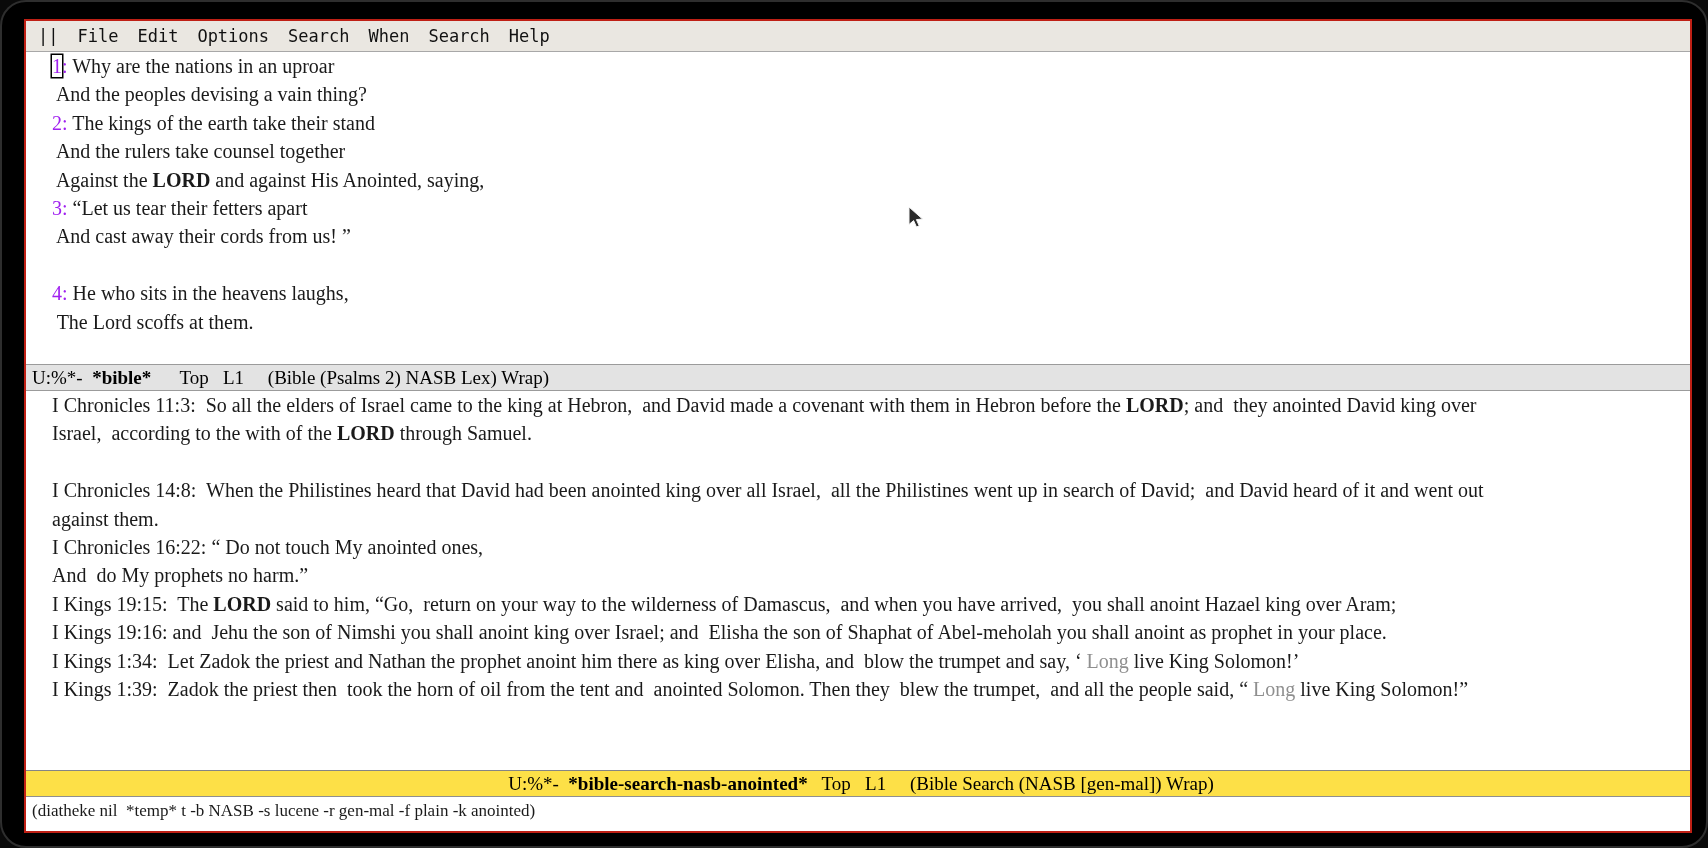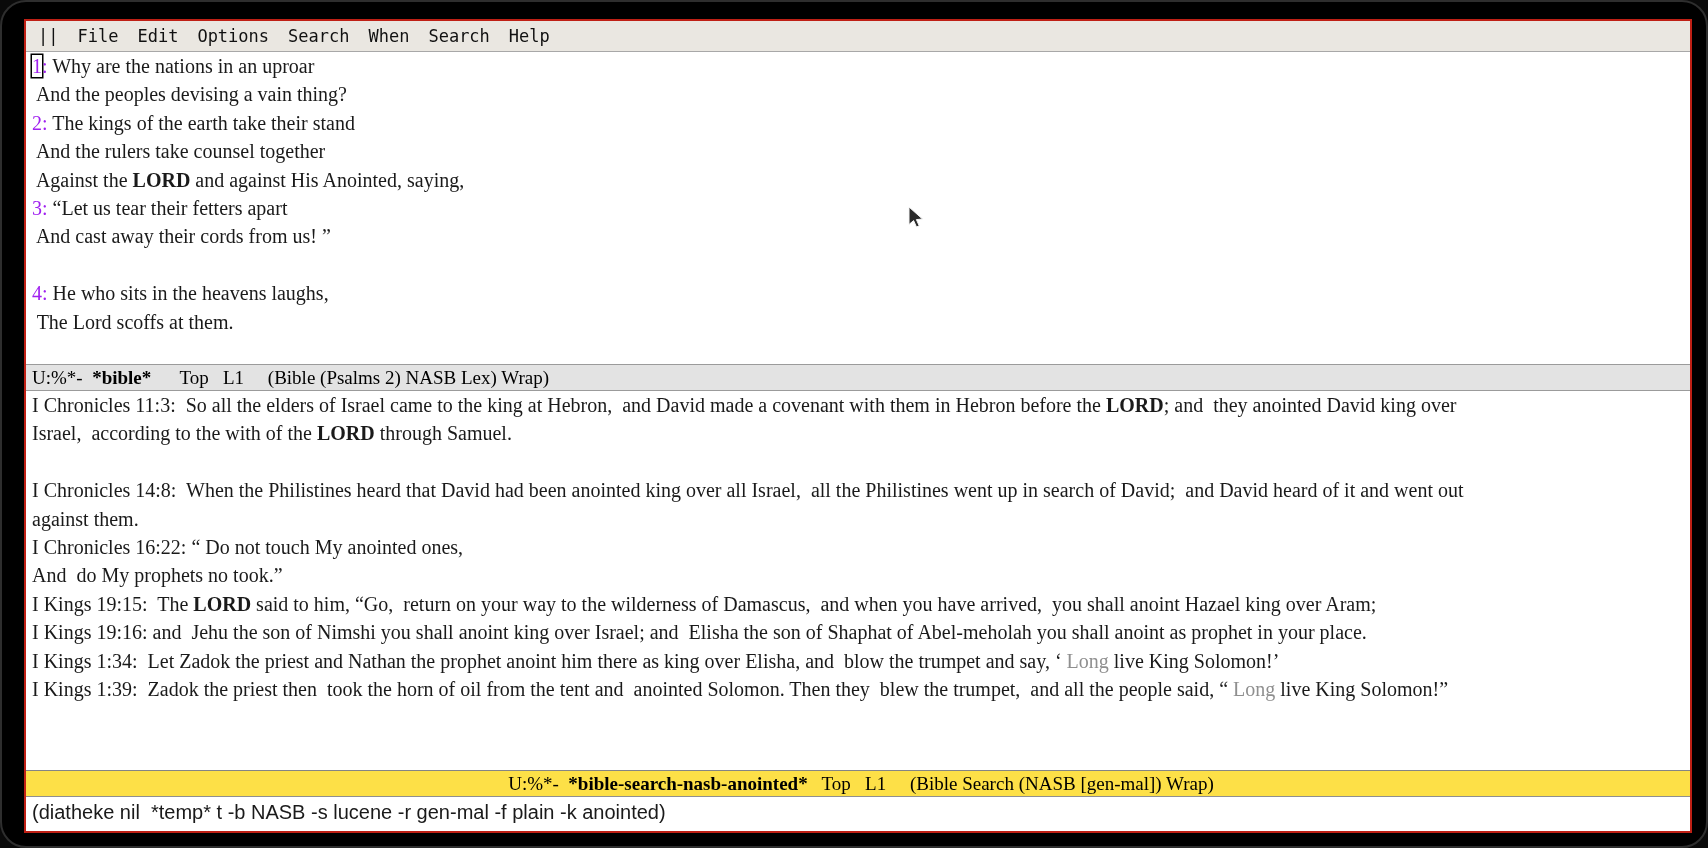--- a/index.html
+++ b/index.html
@@ -11,40 +11,40 @@
     display:flex;flex-direction:column;overflow:hidden;
   }
   .menubar{
     height:30px;flex:none;background:#eae7e1;border-bottom:1px solid #a8a8a8;
     font-family:"DejaVu Sans Mono",monospace;font-size:17px;color:#111;
     display:flex;align-items:center;padding-left:12px;
   }
   .menu-item{margin-right:19px;white-space:pre;cursor:default;}
   .buffer{
     background:#fff;font-family:"Liberation Serif","DejaVu Serif",serif;
-    font-size:20px;color:#1a1a1a;padding-left:6px;overflow:hidden;flex:none;
+    font-size:20px;color:#1a1a1a;padding-left:6px;overflow:hidden;flex:none;margin-left:20px;
   }
   .buffer .line{height:28.4px;line-height:28.4px;white-space:pre;}
   .seg-bold{font-weight:700;text-align:right;}
   .seg-verse{color:#a020f0;}
   .seg-gray{color:#8f8f8f;}
   .cursor-hollow{box-shadow:0 0 0 1.5px #000;}
   .buffer-psalms{height:312px;}
   .buffer-search{height:379px;}
   .modeline{
     flex:none;height:27px;line-height:25px;white-space:pre;overflow:hidden;
     font-family:"Liberation Serif","DejaVu Serif",serif;font-size:19px;color:#000;
     padding-left:6px;box-sizing:border-box;
   }
   .modeline-inactive{background:#e3e3e3;border-top:1px solid #9b9b9b;border-bottom:1px solid #9b9b9b;}
   .modeline-active{background:#fde047;border-top:1px solid #858585;border-bottom:1px solid #8f8f8f;text-align:center;}
   .ml-name{font-weight:700;}
   .echo-area{
-    flex:1;background:#fff;font-family:Liberation Sans, sans-serif;
-    font-size:20px;color:#1a1a1a;padding:4px 0 0 6px;white-space:pre;
+    flex:1;background:#fff;font-family:Liberation Serif, serif;
+    font-size:17px;color:#1a1a1a;padding:4px 0 0 6px;white-space:pre;
   }
   .mouse-pointer{position:absolute;left:903px;top:203px;width:24px;height:24px;pointer-events:none;}
 </style>
 </head>
 <body>
 
 <div class="screen">
   <div class="frame">
 
     <div class="menubar">
@@ -73,21 +73,21 @@
 
     <div class="modeline modeline-inactive"><span>U:%*-  </span><span class="ml-name">*bible*</span><span>      Top   L1     (Bible (Psalms 2) NASB Lex) Wrap)</span></div>
 
     <div class="buffer buffer-search">
         <div class="line"><span>I Chronicles 11:3:  So all the elders of Israel came to the king at Hebron,  and David made a covenant with them in Hebron before the </span><span class="seg-bold">LORD</span><span>; and  they anointed David king over</span></div>
         <div class="line"><span>Israel,  according to the with of the </span><span class="seg-bold">LORD</span><span> through Samuel.</span></div>
         <div class="line"> </div>
         <div class="line"><span>I Chronicles 14:8:  When the Philistines heard that David had been anointed king over all Israel,  all the Philistines went up in search of David;  and David heard of it and went out</span></div>
         <div class="line"><span>against them.</span></div>
         <div class="line"><span>I Chronicles 16:22: “ Do not touch My anointed ones,</span></div>
-        <div class="line"><span>And  do My prophets no took.”</span></div>
+        <div class="line"><span>And  do My prophets no harm.”</span></div>
         <div class="line"><span>I Kings 19:15:  The </span><span class="seg-bold">LORD</span><span> said to him, “Go,  return on your way to the wilderness of Damascus,  and when you have arrived,  you shall anoint Hazael king over Aram;</span></div>
         <div class="line"><span>I Kings 19:16: and  Jehu the son of Nimshi you shall anoint king over Israel; and  Elisha the son of Shaphat of Abel-meholah you shall anoint as prophet in your place.</span></div>
         <div class="line"><span>I Kings 1:34:  Let Zadok the priest and Nathan the prophet anoint him there as king over Elisha, and  blow the trumpet and say, ‘ </span><span class="seg-gray">Long</span><span> live King Solomon!’</span></div>
         <div class="line"><span>I Kings 1:39:  Zadok the priest then  took the horn of oil from the tent and  anointed Solomon. Then they  blew the trumpet,  and all the people said, “ </span><span class="seg-gray">Long</span><span> live King Solomon!”</span></div>
       </div>
 
     <div class="modeline modeline-active"><span>U:%*-  </span><span class="ml-name">*bible-search-nasb-anointed*</span><span>   Top   L1     (Bible Search (NASB [gen-mal]) Wrap)</span></div>
 
     <div class="echo-area"><span>(diatheke nil  *temp* t -b NASB -s lucene -r gen-mal -f plain -k anointed)</span></div>
 

